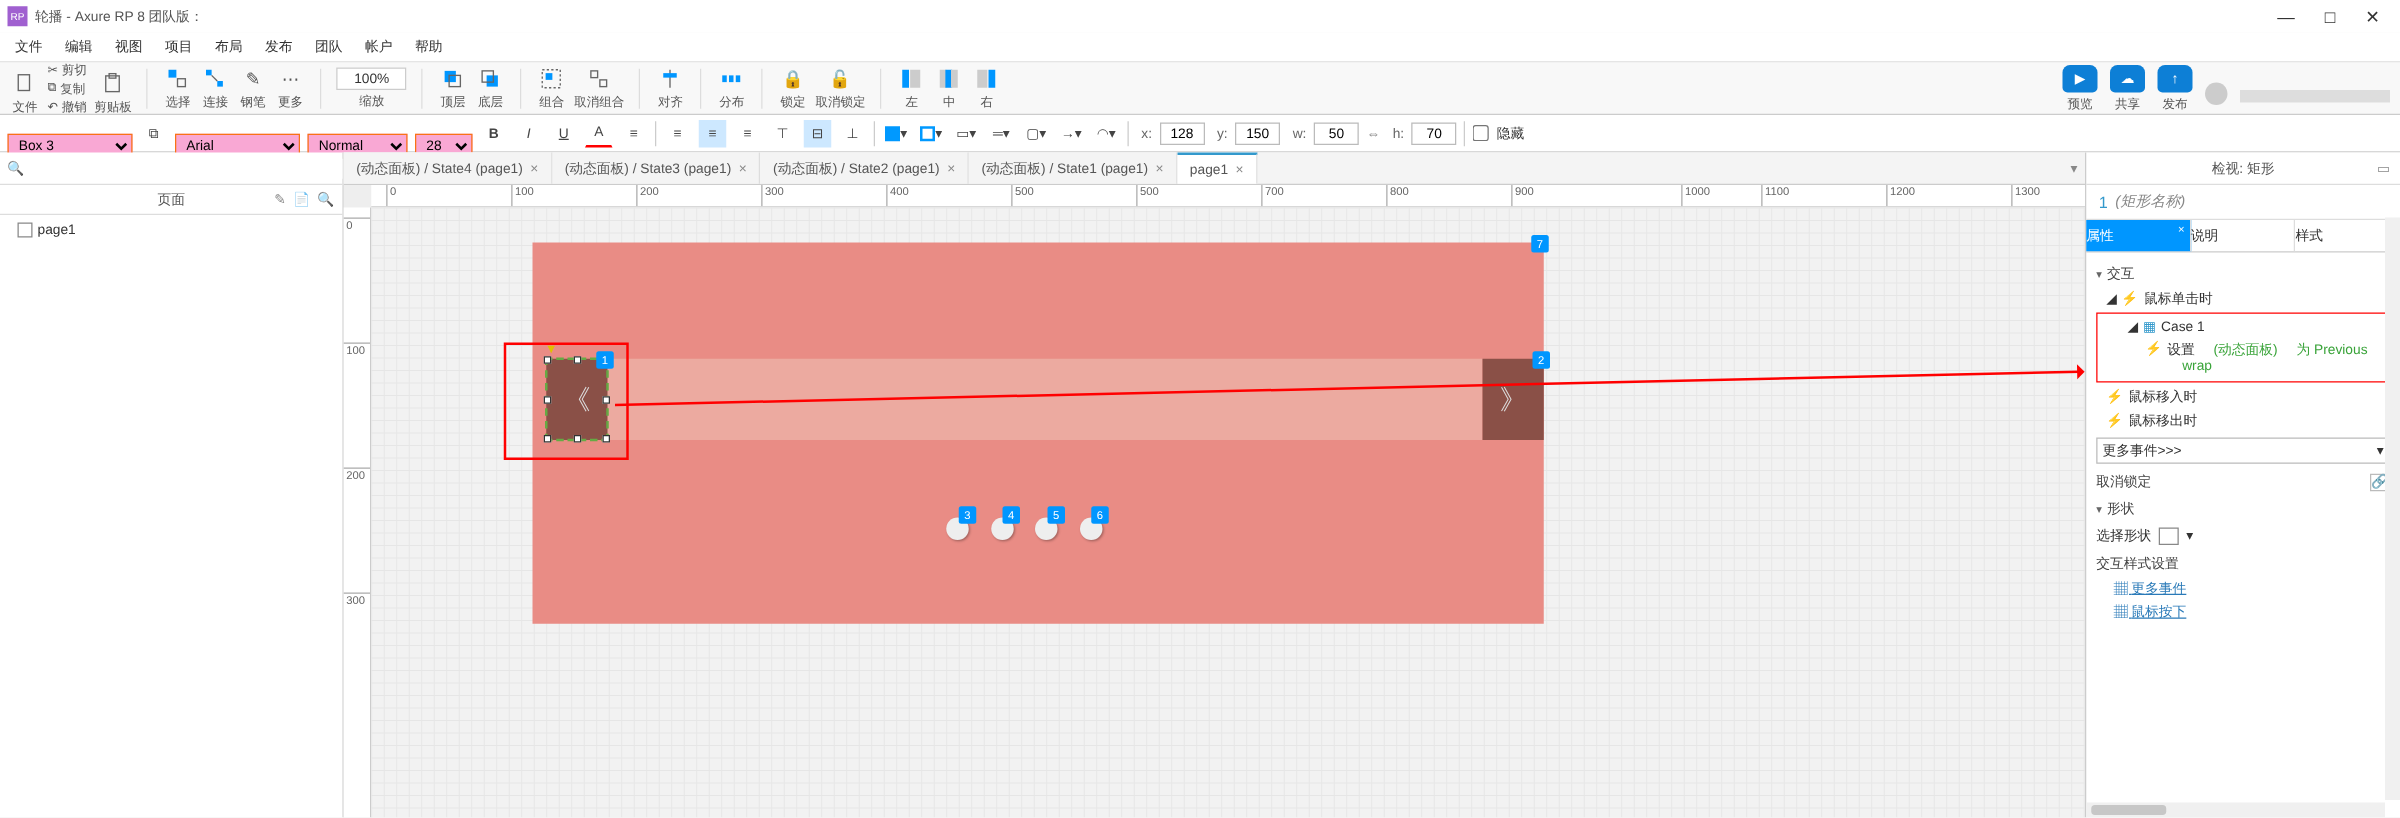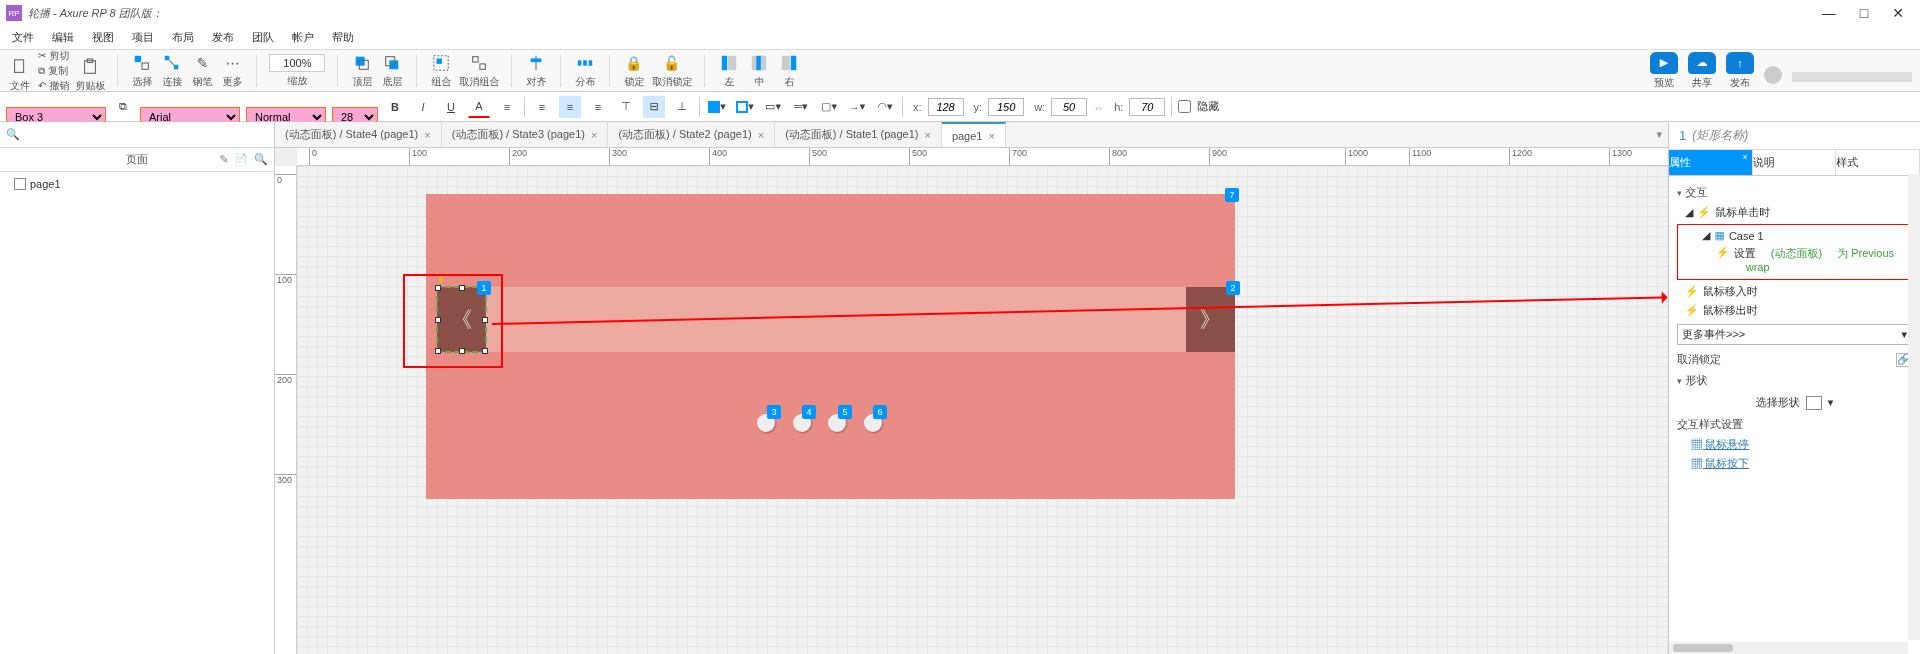--- a/index.html
+++ b/index.html
@@ -1,20 +1,20 @@
 <!DOCTYPE html>
 <html><head>
 <meta charset="utf-8">
 <style>
 * { margin: 0; padding: 0; box-sizing: border-box; font-family: "Microsoft YaHei", Arial, sans-serif; }
 body { background: #f5f5f5; font-size: 11px; color: #333; overflow: hidden; width: 1920px; height: 654px; }
 
 .titlebar { height: 26px; background: #fff; display: flex; align-items: center; padding: 0 6px; }
 .titlebar .logo { width: 16px; height: 16px; background: #a060d0; color: #fff; font-size: 8px; display: flex; align-items: center; justify-content: center; margin-right: 6px; }
-.titlebar .title { color: #555; font-style: italic; }
+.titlebar .title { color: #555; }
 .titlebar .wincontrols { margin-left: auto; display: flex; gap: 24px; font-size: 14px; padding-right: 10px; }
 .titlebar .wincontrols span { cursor: default; }
 
 .menubar { height: 24px; background: #fff; border-bottom: 1px solid #ddd; display: flex; align-items: center; padding: 0 4px; gap: 2px; }
 .menubar span { padding: 2px 8px; cursor: default; }
 
 .toolbar { height: 42px; background: #f8f8f8; border-bottom: 1px solid #ccc; display: flex; align-items: center; padding: 4px 8px; gap: 8px; }
 .tool-group { display: flex; flex-direction: column; align-items: center; gap: 2px; }
 .tool-group .icon { width: 24px; height: 20px; display: flex; align-items: center; justify-content: center; font-size: 14px; color: #555; }
 .tool-group .label { font-size: 10px; color: #555; }
@@ -22,21 +22,21 @@
 .tool-stack { display: flex; flex-direction: column; gap: 1px; font-size: 10px; color: #555; }
 .tool-stack div { display: flex; align-items: center; gap: 3px; }
 .tool-hgroup { display: flex; align-items: flex-end; gap: 6px; }
 .zoom-box { border: 1px solid #ccc; background: #fff; padding: 2px 6px; font-size: 11px; width: 56px; text-align: center; }
 .cloud-icon { width: 28px; height: 22px; background: #0d7fd6; border-radius: 6px 6px 4px 4px; }
 
 .fmtbar { height: 30px; background: #fff; border-bottom: 1px solid #ccc; display: flex; align-items: center; padding: 0 6px; gap: 6px; }
 .fmtbar select, .fmtbar input[type=text] { border: 1px solid #f97316; height: 20px; font-size: 11px; padding: 0 4px; background: #f9a8d4; margin-top: 20px; }
 .fmtbar .btn { width: 22px; height: 22px; border: 1px solid transparent; display: flex; align-items: center; justify-content: center; font-size: 11px; color: #444; }
 .fmtbar .coord-label { color: #666; margin-left: 4px; }
-.fmtbar .coord-input { width: 36px; border: 1px solid #bbb; height: 18px; font-size: 11px; text-align: center; font-style: italic; }
+.fmtbar .coord-input { width: 36px; border: 1px solid #bbb; height: 18px; font-size: 11px; text-align: center; }
 
 .mainrow { display: flex; height: 532px; }
 .leftpane { width: 275px; background: #fff; border-right: 1px solid #ccc; display: flex; flex-direction: column; }
 .searchbar { height: 26px; border-bottom: 1px solid #ddd; display: flex; align-items: center; }
 .searchbar input { flex: 1; border: none; padding: 2px 6px; font-size: 11px; outline: none; }
 .leftpane .panehdr { height: 24px; border-bottom: 1px solid #ddd; display: flex; align-items: center; justify-content: center; font-size: 11px; color: #555; position: relative; }
 .leftpane .panehdr .icons { position: absolute; right: 6px; display: flex; gap: 6px; color: #888; }
 .leftpane .tree { flex: 1; padding: 4px; }
 .leftpane .tree-item { display: flex; align-items: center; gap: 4px; padding: 2px 10px; font-size: 11px; }
 .leftpane .tree-item .fi { width: 12px; height: 12px; border: 1px solid #888; background: #fff; }
@@ -79,21 +79,21 @@
 .rightpane .link-green { color: #39a339; padding: 3px 0 6px 14px; display: flex; align-items: center; gap: 4px; }
 .rightpane .link-green::before { content: '+'; color: #39a339; font-weight: bold; }
 .rightpane .tree-row { display: flex; align-items: center; gap: 4px; padding: 2px 0 2px 8px; }
 .rightpane .tree-row.sub { padding-left: 22px; }
 .rightpane .tree-row.sub2 { padding-left: 36px; align-items: flex-start; }
 .rightpane .lightning { color: #888; }
 .rightpane .case-txt { color: #333; }
 .rightpane .green-txt { color: #39a339; padding-left: 12px; }
 .rightpane .blue-link { color: #2a7ab8; text-decoration: underline; padding: 2px 0 2px 14px; }
 .rightpane .dd { border: 1px solid #bbb; padding: 2px 4px; margin: 4px 0; display: flex; justify-content: space-between; align-items: center; }
-.rightpane .inputrow { display: flex; gap: 6px; align-items: center; margin: 4px 0; justify-content: center; }
+.rightpane .inputrow { display: flex; gap: 6px; align-items: center; margin: 4px 0; }
 .rightpane .sq { width: 16px; height: 14px; border: 1px solid #888; background: #fff; }
 .rightpane .scroll-v { position: absolute; right: 0; top: 52px; bottom: 14px; width: 12px; background: #f0f0f0; }
 .rightpane .scroll-h { position: absolute; left: 0; right: 12px; bottom: 0; height: 12px; background: #f0f0f0; }
 
 svg.micon { width: 18px; height: 18px; }
 .blue-sq { fill: #0096ff; }
 .gray-stroke { stroke: #666; fill: none; stroke-width: 1.2; }
 </style>
 </head>
 <body>
@@ -454,20 +454,24 @@
         <div class="marker" style="left:576px;top:239px">6</div>
         <div class="marker" style="left:928px;top:22px">7</div>
 
         <div class="redbox" style="left:106px;top:108px;width:100px;height:94px"></div>
         <div class="redarrow" style="left:195px;top:157px;width:1172px;transform-origin:left center;transform:rotate(-1.3deg)"></div>
       </div>
     </div>
   </div>
 
   <div class="rightpane">
+    <div class="phdr">
+        <span>检视: 矩形</span>
+        <span style="position:absolute;right:8px;color:#888">▭</span>
+      </div>
     <div class="widget-title">
       <span class="num">1</span>
       <span class="name">(矩形名称)</span>
     </div>
     <div class="tabs3">
       <div class="act">
           <span>属性</span>
           <span class="x">×</span>
         </div>
       <div>说明</div>
@@ -525,21 +529,21 @@
         </div>
       <div class="inputrow">
           <span>选择形状</span>
           <span class="sq"></span>
           <span>▾</span>
         </div>
 
       <div class="section-h">
           <span>交互样式设置</span>
         </div>
-      <div class="blue-link">▦ <span>鼠标悬停</span></div>
+      <div class="blue-link">▦ <span>更多事件</span></div>
       <div class="blue-link">▦ <span>鼠标按下</span></div>
     </div>
     <div class="scroll-v"></div>
     <div class="scroll-h">
         <div style="position:absolute;left:4px;top:2px;width:60px;height:8px;background:#c7c7c7;border-radius:3px"></div>
       </div>
   </div>
 </div>
 
 </body></html>

